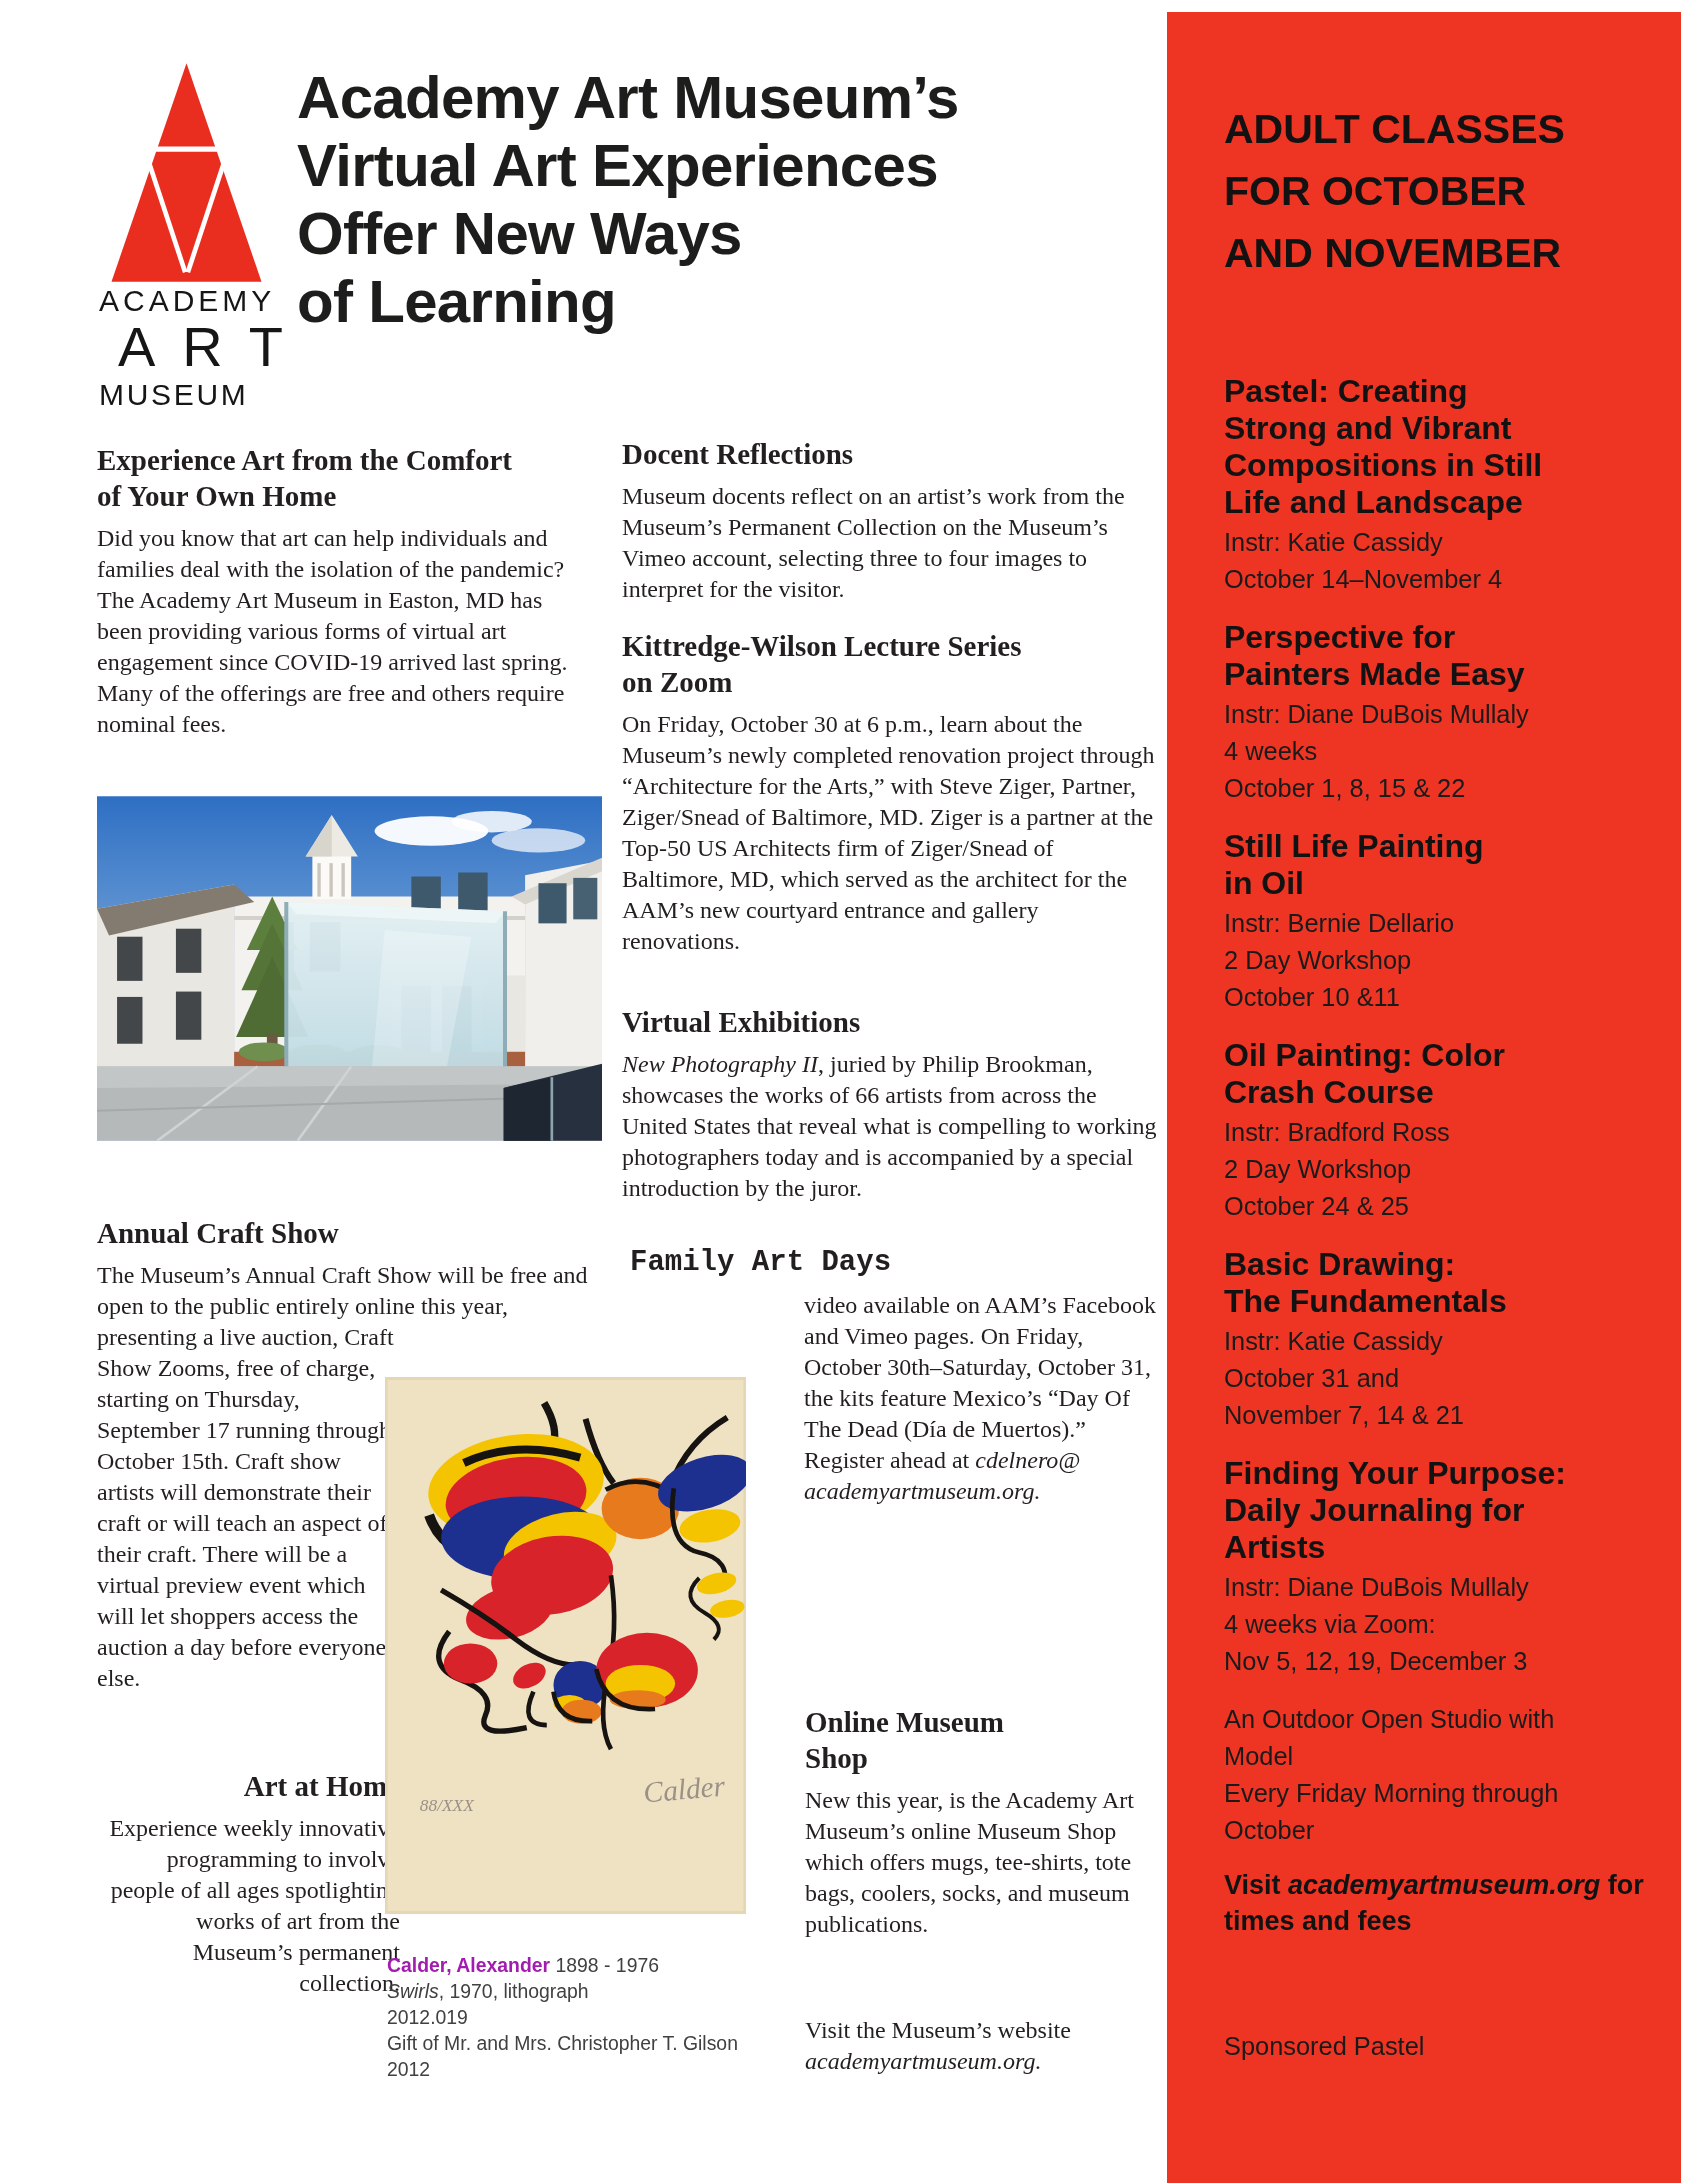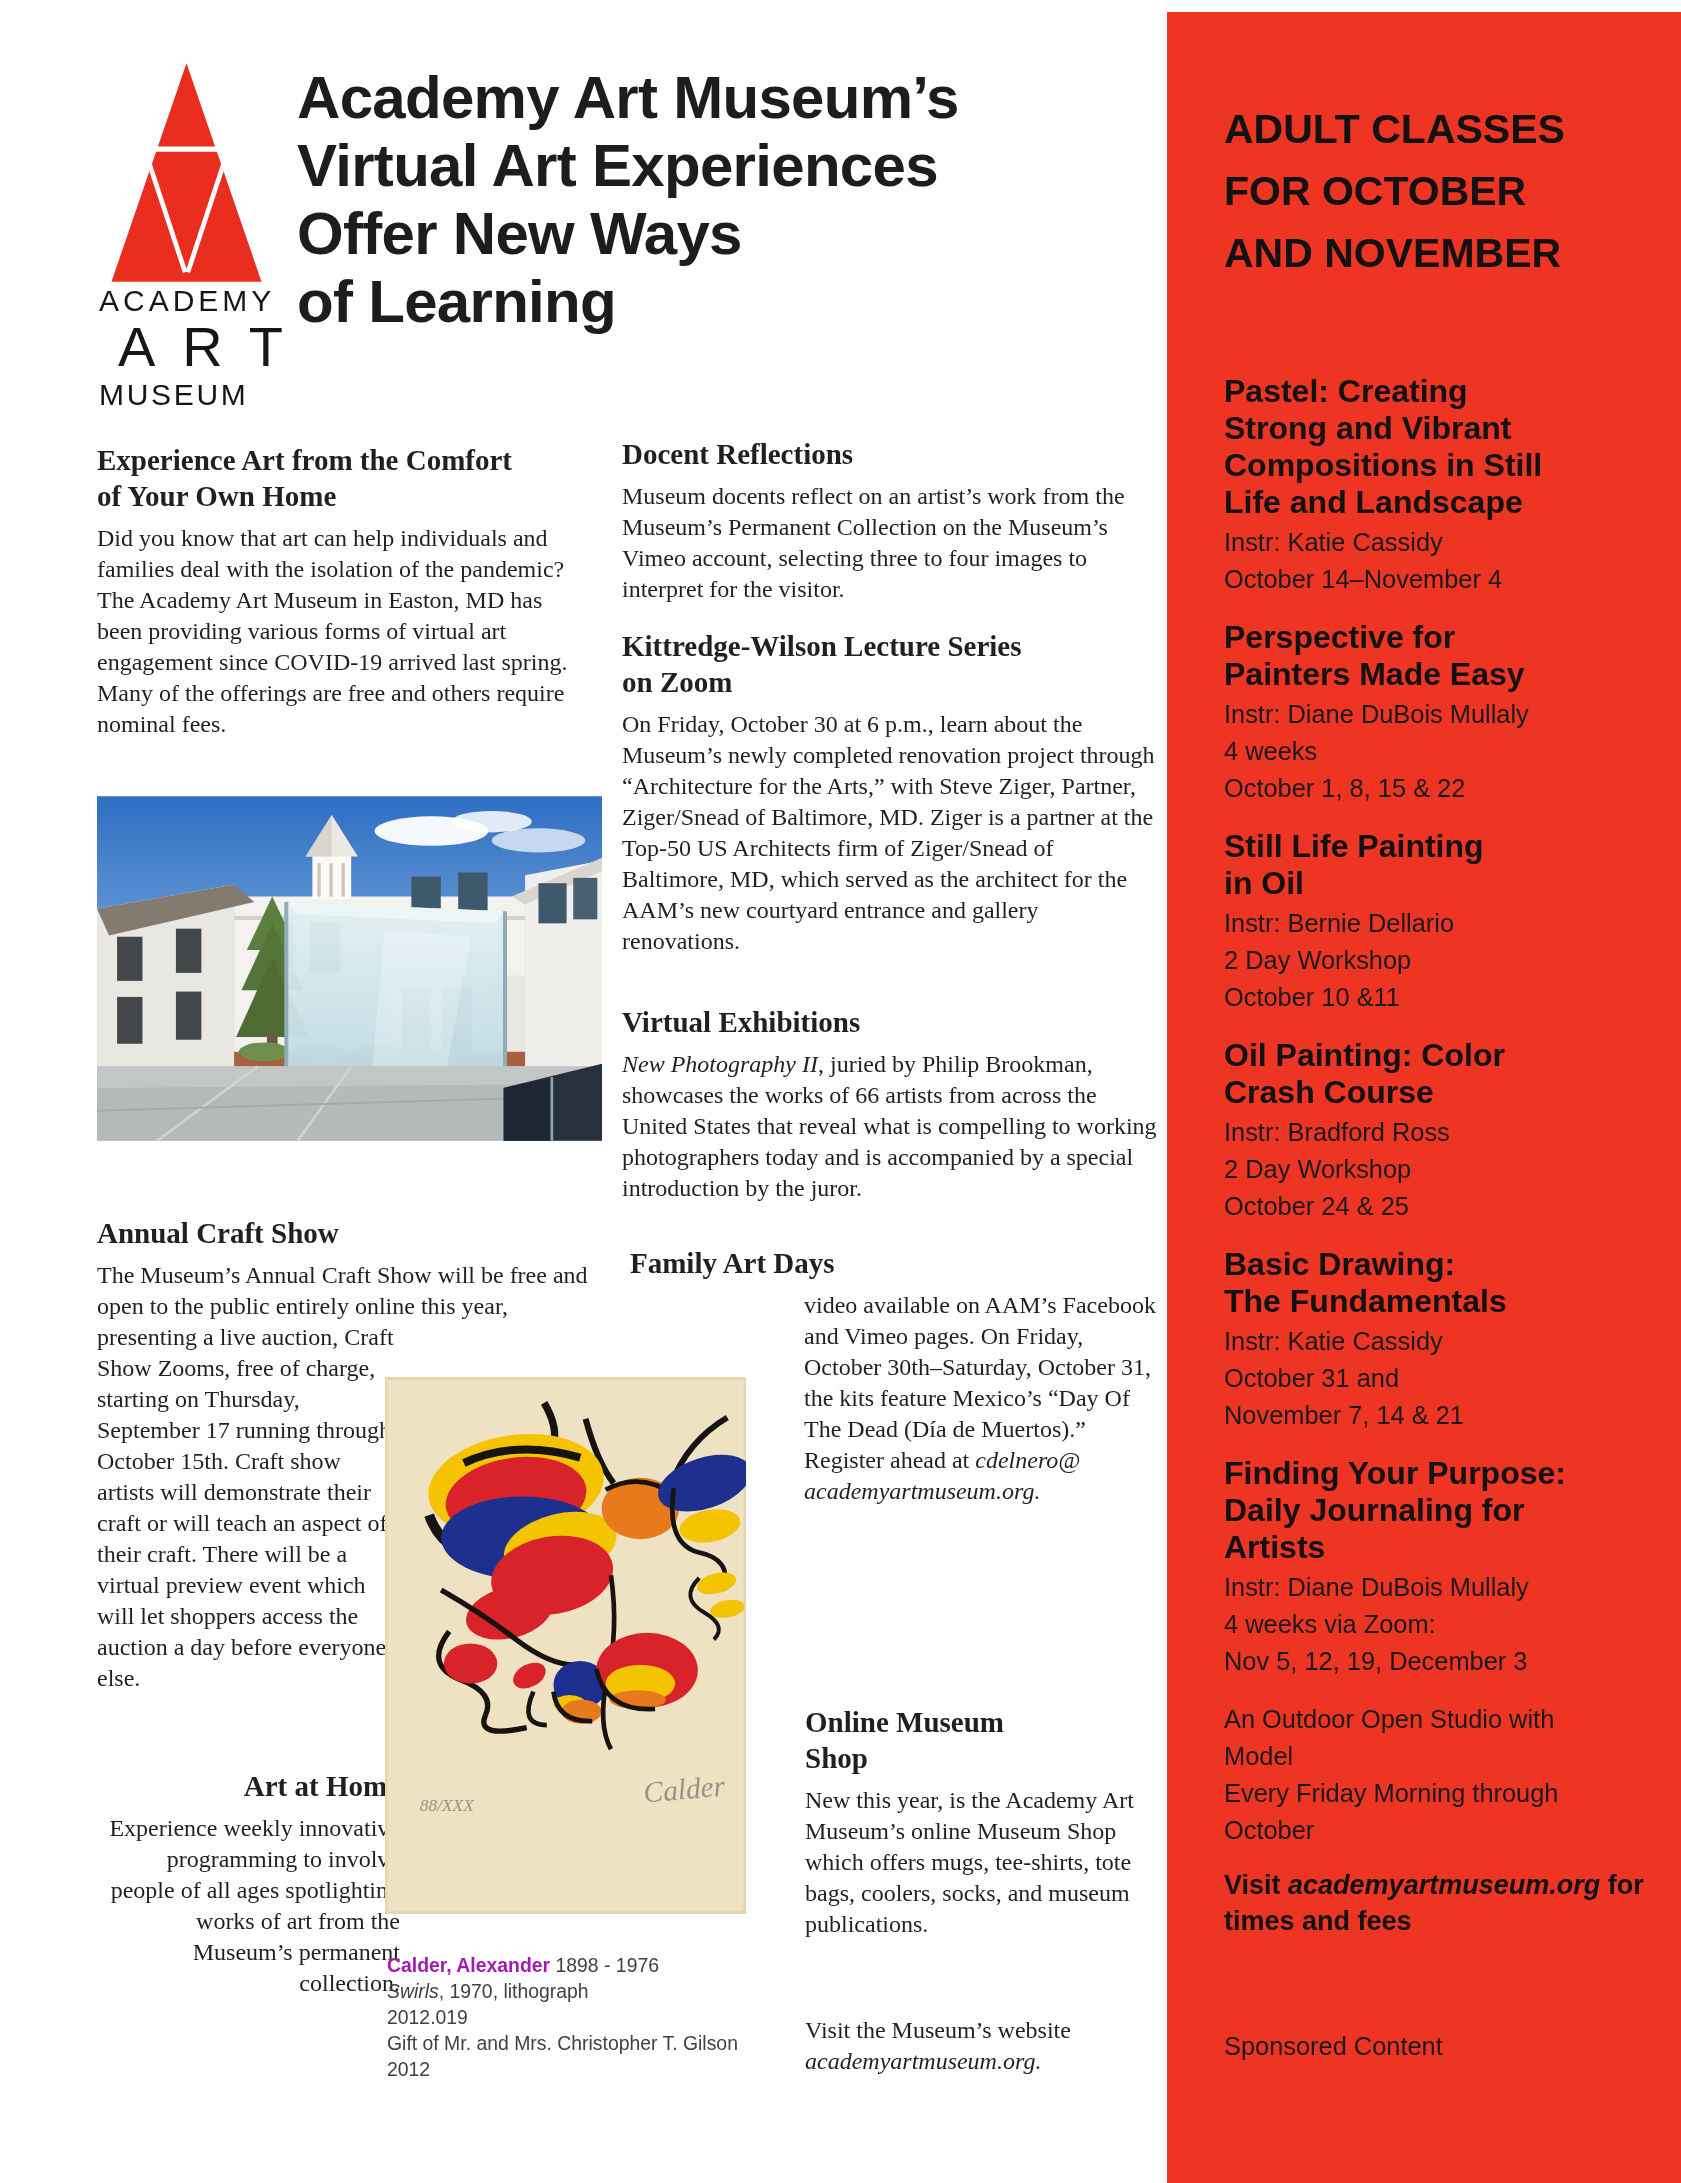--- a/index.html
+++ b/index.html
@@ -191,21 +191,21 @@
 on Zoom</h2>
   <p class="body-t">On Friday, October 30 at 6 p.m., learn about the Museum’s newly completed renovation project through “Architecture for the Arts,” with Steve Ziger, Partner, Ziger/Snead of Baltimore, MD. Ziger is a partner at the Top-50 US Architects firm of Ziger/Snead of Baltimore, MD, which served as the architect for the AAM’s new courtyard entrance and gallery renovations.</p>
 </section>
 
 <section class="abs sec-exhibitions">
   <h2 class="sec-h">Virtual Exhibitions</h2>
   <p class="body-t"><span class="it">New Photography II</span><span>, juried by Philip Brookman, showcases the works of 66 artists from across the United States that reveal what is compelling to working photographers today and is accompanied by a special introduction by the juror.</span></p>
 </section>
 
 <section class="abs sec-family">
-  <h2 class="sec-h" style="padding-left:8px;">Family Art Days</h2>
+  <h2 class="sec-h" style="padding-left:8px;font-family:Liberation Mono, monospace;">Family Art Days</h2>
   <p class="body-t family-narrow"><span>video available on AAM’s Facebook and Vimeo pages. On Friday, October 30th–Saturday, October 31, the kits feature Mexico’s “Day Of The Dead (Día de Muertos).” Register ahead at </span><span class="it prelines">cdelnero@
 academyartmuseum.org.</span></p>
 </section>
 
 <section class="abs sec-shop">
   <h2 class="sec-h">Online Museum
 Shop</h2>
   <p class="body-t">New this year, is the Academy Art Museum’s online Museum Shop which offers mugs, tee-shirts, tote bags, coolers, socks, and museum publications.</p>
 </section>
 
@@ -321,15 +321,15 @@
     <div class="sb-entry">
       <p class="sb-entry-details">An Outdoor Open Studio with
 Model
 Every Friday Morning through
 October</p>
     </div>
   </div>
 
   <p class="abs sb-inner sb-visit" style="margin:0;"><span>Visit </span><span class="it">academyartmuseum.org</span><span> for times and fees</span></p>
 
-  <div class="abs sb-inner sb-sponsored">Sponsored Content</div>
+  <div class="abs sb-inner sb-sponsored">Sponsored Pastel</div>
 </aside>
 
 
 </body></html>

